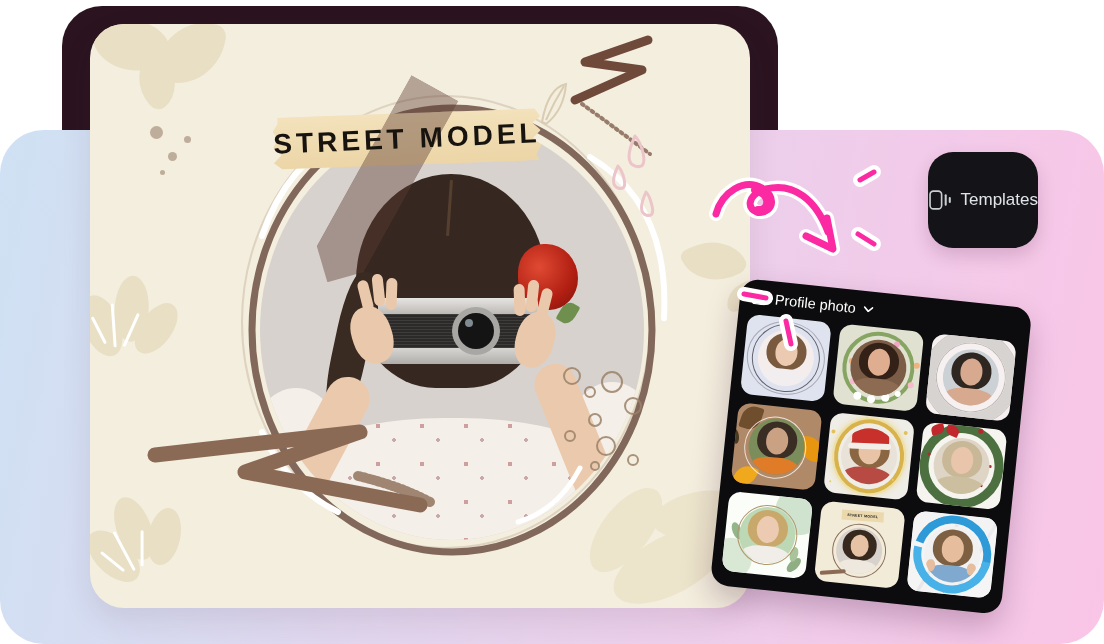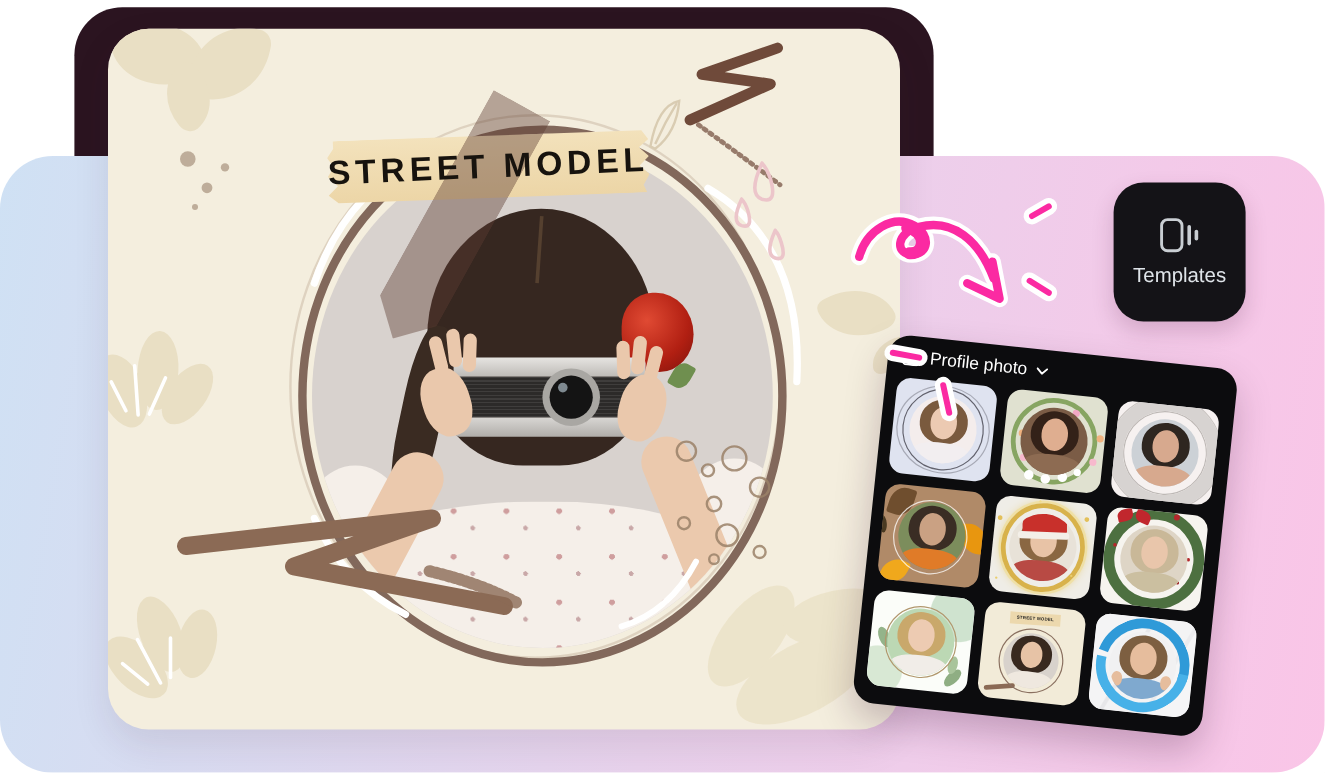--- a/index.html
+++ b/index.html
@@ -82,22 +82,22 @@
   .ribbon{left:318px;top:64px;width:54px;height:222px;background:rgba(92,60,50,.42);
           transform:rotate(29deg);transform-origin:50% 0;z-index:6;
           clip-path:polygon(0 0,100% 0,100% 88%,50% 100%,0 88%);}
   .tape{left:183px;top:88px;width:268px;height:54px;background:linear-gradient(#f3e2bc,#ecd5a6);
         transform:rotate(-2.5deg);z-index:5;
         clip-path:polygon(2% 0%,98% 4%,100% 18%,97% 30%,100% 44%,97% 58%,100% 72%,98% 88%,99% 100%,3% 96%,0% 84%,3% 70%,0% 55%,2% 40%,0% 26%,2% 12%);}
   .tape-text{left:183px;top:88px;width:268px;height:54px;display:flex;align-items:center;justify-content:center;
              transform:rotate(-2.5deg);z-index:7;font-size:28px;font-weight:600;letter-spacing:4px;color:#17130e;white-space:nowrap;}
 
   
-  .tbtn{position:absolute;left:928px;top:152px;width:110px;height:116px;border-radius:25px;background:#141317;
-        z-index:5;display:flex;flex-direction:column;align-items:center;justify-content:center;gap:8px;cursor:pointer;
+  .tbtn{position:absolute;left:928px;top:152px;width:110px;height:96px;border-radius:25px;background:#141317;
+        z-index:5;display:flex;flex-direction:row;align-items:center;justify-content:center;gap:8px;cursor:pointer;
         box-shadow:0 8px 18px rgba(80,30,60,.18);}
   .tbtn span{color:#dfe4e9;font-size:17px;}
 
   
   .panel{position:absolute;left:742px;top:278px;width:292px;height:308px;background:#0c0c0e;border-radius:18px;
          transform:rotate(6deg);transform-origin:0 0;z-index:4;box-shadow:0 14px 30px rgba(60,20,50,.25);}
   .phead{display:flex;align-items:center;gap:8px;padding:10px 12px 7px;color:#fff;font-size:14.5px;font-weight:500;cursor:pointer;}
   .pgrid{display:grid;grid-template-columns:repeat(3,84px);grid-auto-rows:80px;gap:9px;padding:2px 10px 12px;}
 
   

